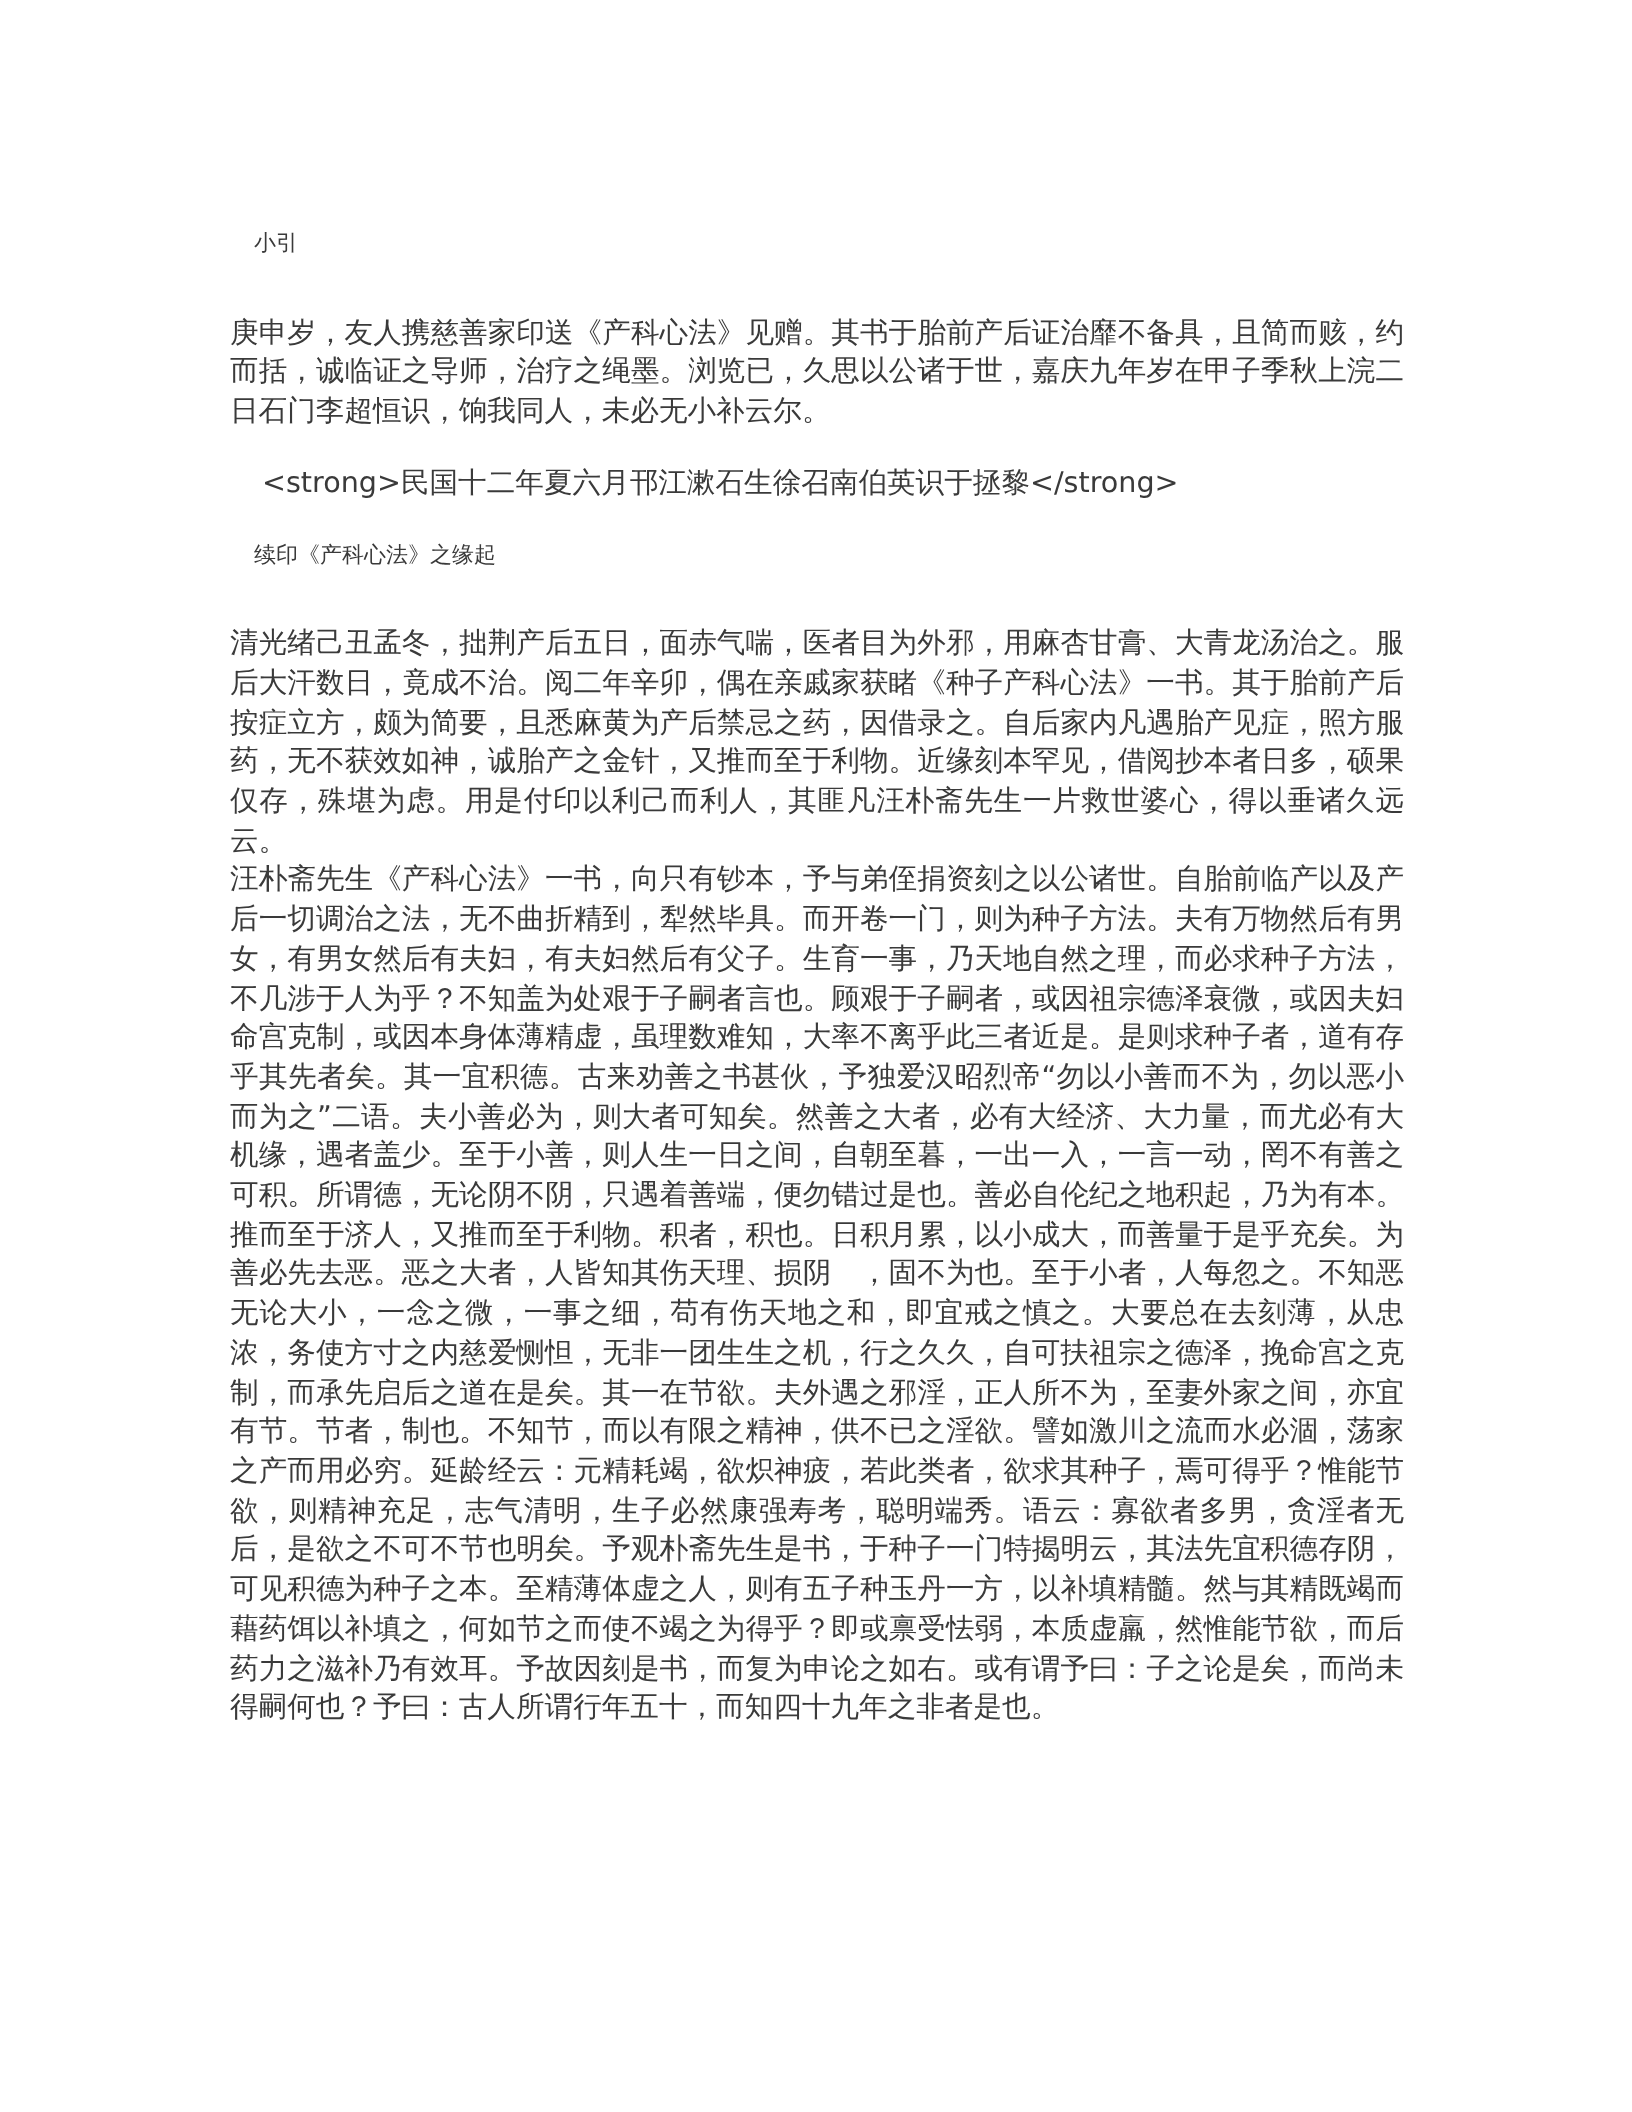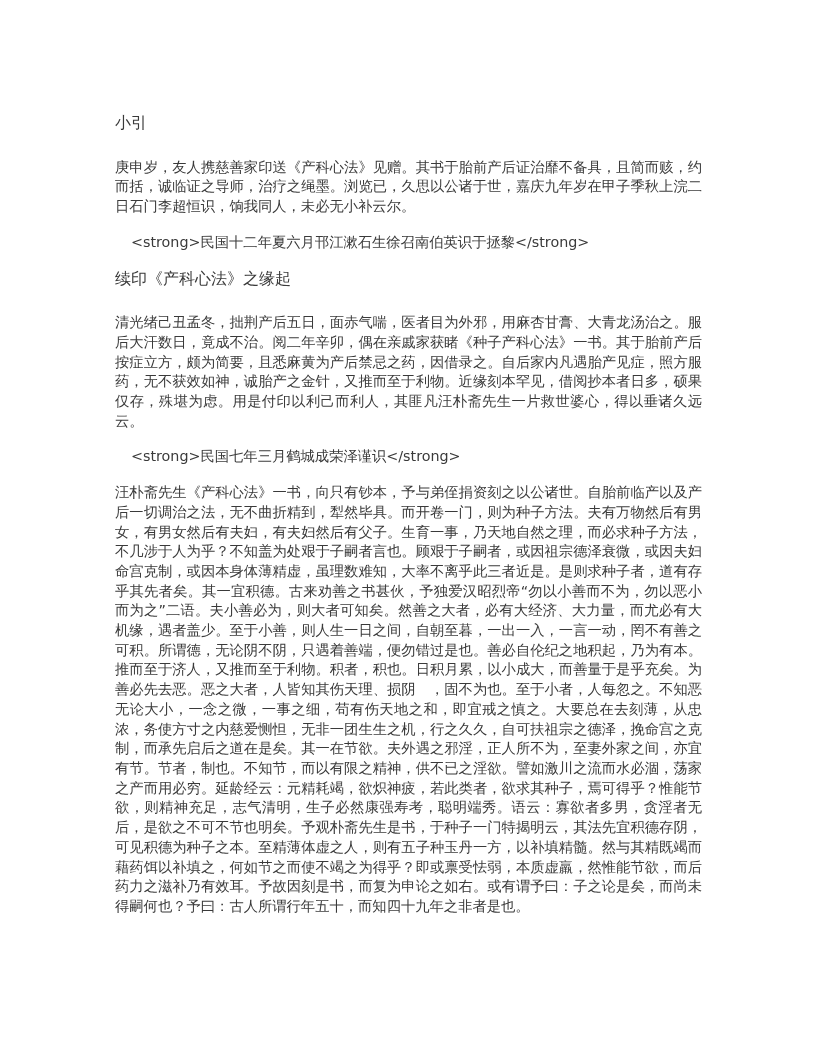--- a/index.html
+++ b/index.html
@@ -17,23 +17,23 @@
     padding: 99px 114px 0 115px;
     background: #ffffff;
   }
   .doc {
     font-size: 14.3px;
     line-height: 19.7px;
     color: #3a3a3a;
     text-align: justify;
   }
   .block-heading {
-    margin: 14px 0 25px 0;
+    margin: 14px 0 25px 12px;
     font-weight: normal;
-    font-size: 16px;
+    font-size: 11px;
     font-family: Liberation Serif, serif;
   }
   .block-para {
     margin: 0;
   }
   .block-sig {
     margin: 16px;
     word-wrap: break-word;
   }
 </style>
@@ -46,21 +46,20 @@
     <div class="block-heading">小引</div>
 
     <p class="block-para">庚申岁，友人携慈善家印送《产科心法》见赠。其书于胎前产后证治靡不备具，且简而赅，约而括，诚临证之导师，治疗之绳墨。浏览已，久思以公诸于世，嘉庆九年岁在甲子季秋上浣二日石门李超恒识，饷我同人，未必无小补云尔。</p>
 
     <div class="block-sig">&lt;strong&gt;民国十二年夏六月邗江漱石生徐召南伯英识于拯黎&lt;/strong&gt;</div>
 
     <div class="block-heading">续印《产科心法》之缘起</div>
 
     <p class="block-para">清光绪己丑孟冬，拙荆产后五日，面赤气喘，医者目为外邪，用麻杏甘膏、大青龙汤治之。服后大汗数日，竟成不治。阅二年辛卯，偶在亲戚家获睹《种子产科心法》一书。其于胎前产后按症立方，颇为简要，且悉麻黄为产后禁忌之药，因借录之。自后家内凡遇胎产见症，照方服药，无不获效如神，诚胎产之金针，又推而至于利物。近缘刻本罕见，借阅抄本者日多，硕果仅存，殊堪为虑。用是付印以利己而利人，其匪凡汪朴斋先生一片救世婆心，得以垂诸久远云。</p>
 
-    <div class="block-sig">&lt;strong&gt;民国七年三月鹤城成荣泽谨识&lt;/strong&gt;</div>
 
 
     <p class="block-para">汪朴斋先生《产科心法》一书，向只有钞本，予与弟侄捐资刻之以公诸世。自胎前临产以及产后一切调治之法，无不曲折精到，犁然毕具。而开卷一门，则为种子方法。夫有万物然后有男女，有男女然后有夫妇，有夫妇然后有父子。生育一事，乃天地自然之理，而必求种子方法，不几涉于人为乎？不知盖为处艰于子嗣者言也。顾艰于子嗣者，或因祖宗德泽衰微，或因夫妇命宫克制，或因本身体薄精虚，虽理数难知，大率不离乎此三者近是。是则求种子者，道有存乎其先者矣。其一宜积德。古来劝善之书甚伙，予独爱汉昭烈帝“勿以小善而不为，勿以恶小而为之”二语。夫小善必为，则大者可知矣。然善之大者，必有大经济、大力量，而尤必有大机缘，遇者盖少。至于小善，则人生一日之间，自朝至暮，一出一入，一言一动，罔不有善之可积。所谓德，无论阴不阴，只遇着善端，便勿错过是也。善必自伦纪之地积起，乃为有本。推而至于济人，又推而至于利物。积者，积也。日积月累，以小成大，而善量于是乎充矣。为善必先去恶。恶之大者，人皆知其伤天理、损阴　，固不为也。至于小者，人每忽之。不知恶无论大小，一念之微，一事之细，苟有伤天地之和，即宜戒之慎之。大要总在去刻薄，从忠浓，务使方寸之内慈爱恻怛，无非一团生生之机，行之久久，自可扶祖宗之德泽，挽命宫之克制，而承先启后之道在是矣。其一在节欲。夫外遇之邪淫，正人所不为，至妻外家之间，亦宜有节。节者，制也。不知节，而以有限之精神，供不已之淫欲。譬如激川之流而水必涸，荡家之产而用必穷。延龄经云：元精耗竭，欲炽神疲，若此类者，欲求其种子，焉可得乎？惟能节欲，则精神充足，志气清明，生子必然康强寿考，聪明端秀。语云：寡欲者多男，贪淫者无后，是欲之不可不节也明矣。予观朴斋先生是书，于种子一门特揭明云，其法先宜积德存阴，可见积德为种子之本。至精薄体虚之人，则有五子种玉丹一方，以补填精髓。然与其精既竭而藉药饵以补填之，何如节之而使不竭之为得乎？即或禀受怯弱，本质虚羸，然惟能节欲，而后药力之滋补乃有效耳。予故因刻是书，而复为申论之如右。或有谓予曰：子之论是矣，而尚未得嗣何也？予曰：古人所谓行年五十，而知四十九年之非者是也。</p>
 
 
 
   </div>
 </div>
 
 </body></html>

